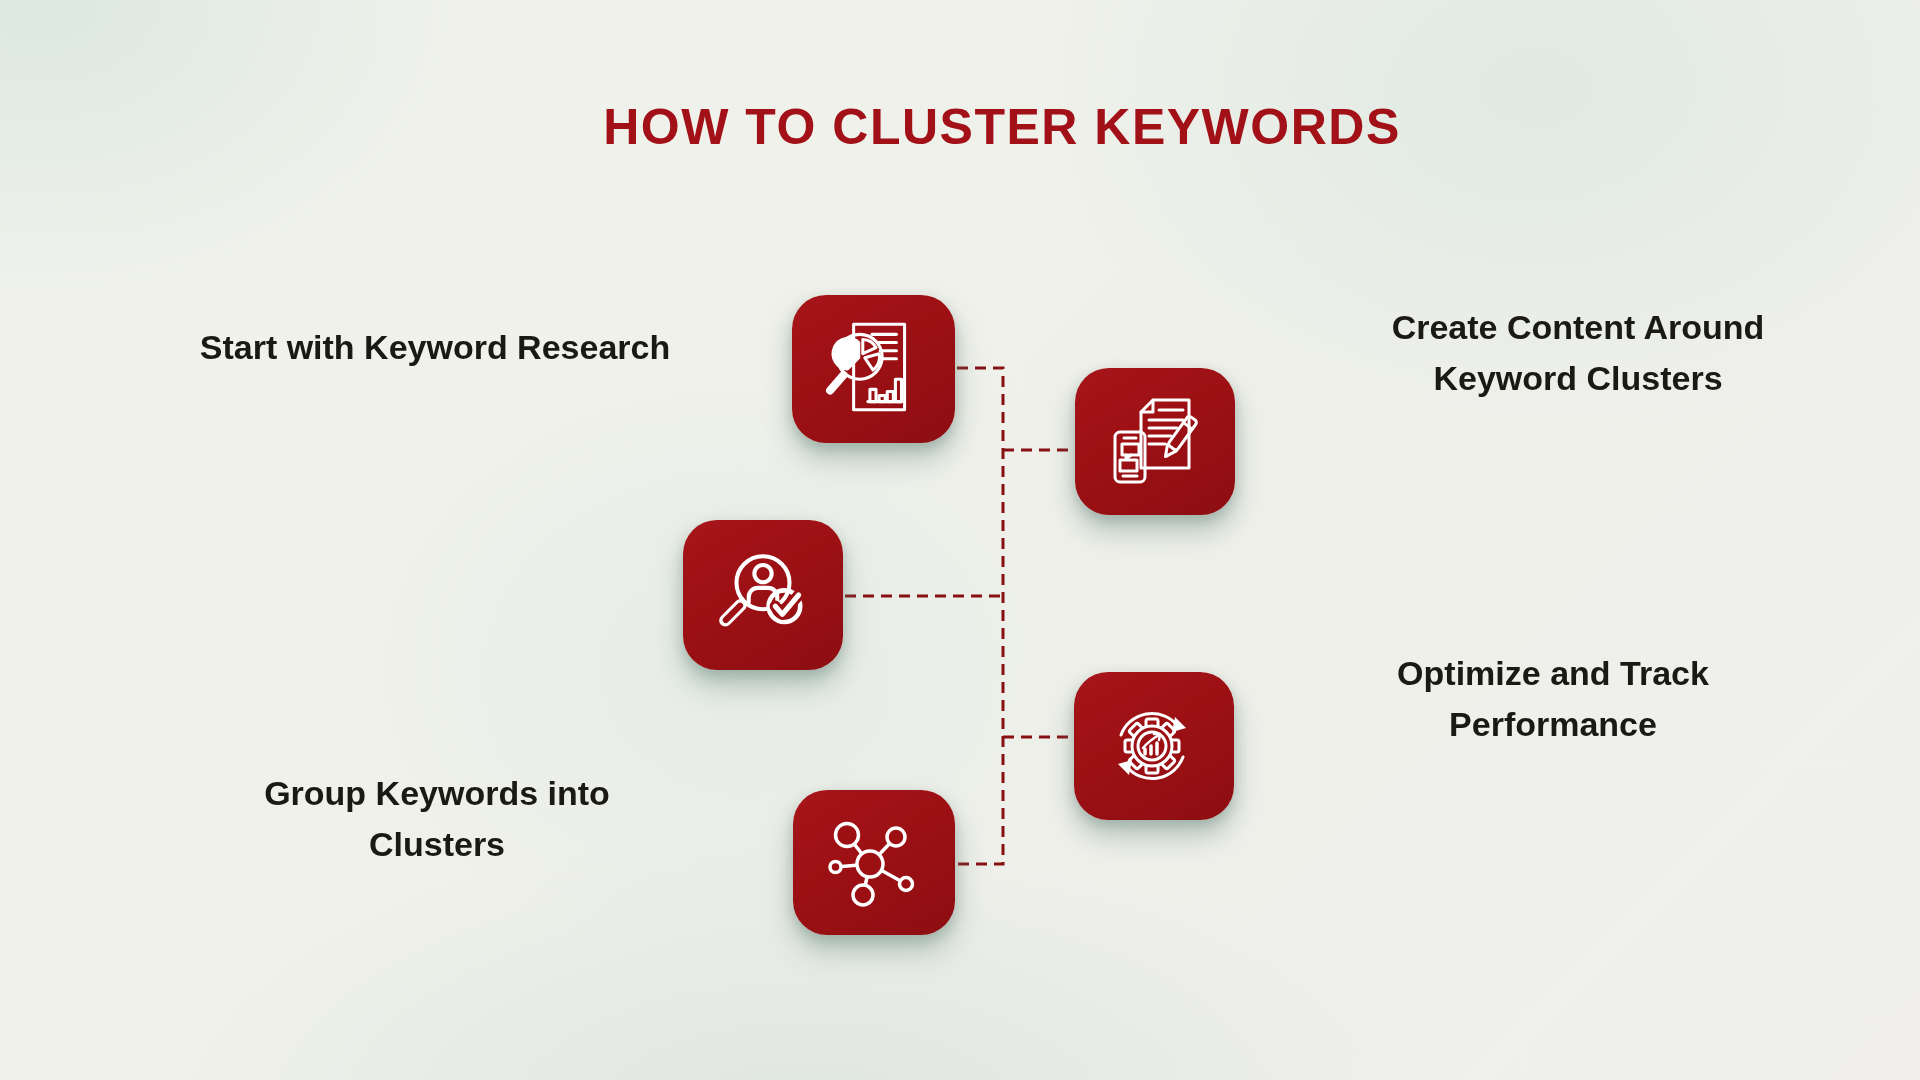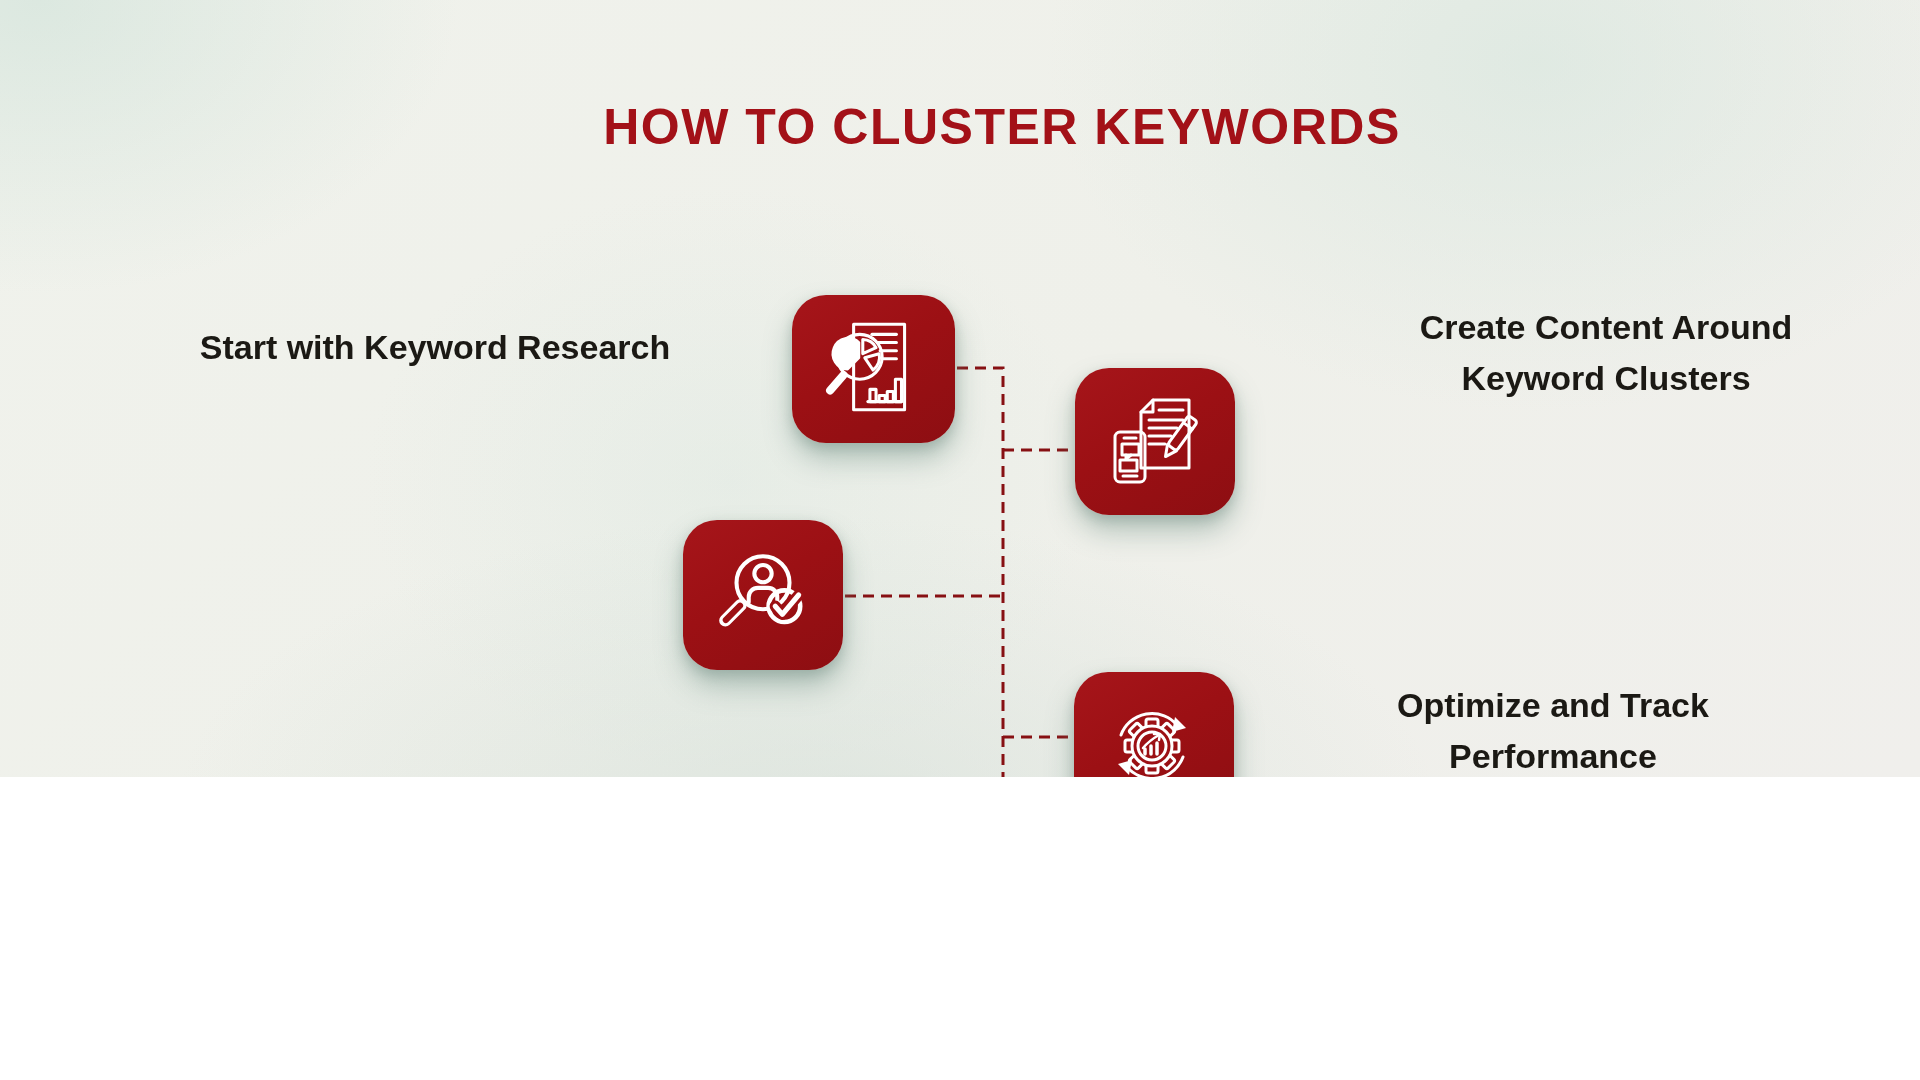--- a/index.html
+++ b/index.html
@@ -1,21 +1,21 @@
 <!DOCTYPE html>
 <html><head>
 <meta charset="utf-8">
 <style>
   html,body{margin:0;padding:0;}
   body{
     width:1920px;height:1080px;overflow:hidden;
     font-family:"Liberation Sans","DejaVu Sans",sans-serif;
   }
   .canvas{
-    position:relative;width:1920px;height:777px;overflow:hidden;
+    position:relative;width:1920px;height:1080px;overflow:hidden;
     background:
       radial-gradient(ellipse 600px 420px at 2% 0%,   rgba(203,224,214,.55), rgba(203,224,214,0) 70%),
       radial-gradient(ellipse 700px 500px at 80% 8%,  rgba(205,226,217,.45), rgba(205,226,217,0) 70%),
       radial-gradient(ellipse 900px 420px at 42% 104%,rgba(198,215,207,.40), rgba(198,215,207,0) 70%),
       radial-gradient(ellipse 520px 420px at 38% 62%, rgba(210,228,220,.30), rgba(210,228,220,0) 70%),
       linear-gradient(135deg,#F0F2EC 0%,#EFF0EA 55%,#F0EFEC 100%);
   }
   .title{
     position:absolute;top:98px;left:0;width:2004px;
     text-align:center;
@@ -23,22 +23,22 @@
     color:#A31118;
   }
   .step-label{
     position:absolute;text-align:center;
     font-size:34px;font-weight:700;line-height:1.5;
     color:#1B1914;
   }
   .label-research{left:135px;top:278px;width:600px;margin-top:44px;}
   .label-intent  {left:45px; top:506px;width:600px;}
   .label-group   {left:227px;top:768px;width:420px;}
-  .label-create  {left:1376px;top:302px;width:460px;}
-  .label-optimize{left:1353px;top:680px;width:400px;}
+  .label-create  {left:1348px;top:302px;width:460px;}
+  .label-optimize{left:1353px;top:648px;width:400px;}
   .icon-box{
     position:absolute;
     background:linear-gradient(150deg,#A6151A 0%,#9C1014 45%,#8D0E12 100%);
     border-radius:34px;
     box-shadow:0 16px 28px rgba(106,140,128,.45), 0 5px 12px rgba(90,115,104,.28);
     display:flex;align-items:center;justify-content:center;
   }
   #icon-research{left:792px; top:295px;width:163px;height:148px;}
   #icon-content {left:1075px;top:368px;width:160px;height:147px;}
   #icon-intent  {left:683px; top:520px;width:160px;height:150px;}
@@ -52,20 +52,21 @@
 
 <div class="canvas">
 
   <div class="title">HOW TO CLUSTER KEYWORDS</div>
 
   <svg class="connector" width="1920" height="1080" viewBox="0 0 1920 1080">
     <path d="M957 368 H1003 V864 H957 M1003 450 H1075 M845 596 H1003 M1003 737 H1074" fill="none" stroke="#871013" stroke-width="3" stroke-dasharray="11 7"></path>
   </svg>
 
   <div class="step-label label-research">Start with Keyword Research</div>
+  <div class="step-label label-group">Group Keywords into Clusters</div>
   <div class="step-label label-create">Create Content Around Keyword Clusters</div>
   <div class="step-label label-optimize">Optimize and Track Performance</div>
 
   <div class="icon-box" id="icon-research">
     <svg width="106" height="106" viewBox="0 0 104 104">
       <g fill="none" stroke="#fff" stroke-width="3" stroke-linecap="round" stroke-linejoin="round">
         <rect x="32" y="8" width="50" height="84"></rect>
         <line x1="50" y1="18" x2="74" y2="18"></line>
         <line x1="56" y1="26" x2="74" y2="26"></line>
         <line x1="58" y1="34" x2="74" y2="34"></line>

